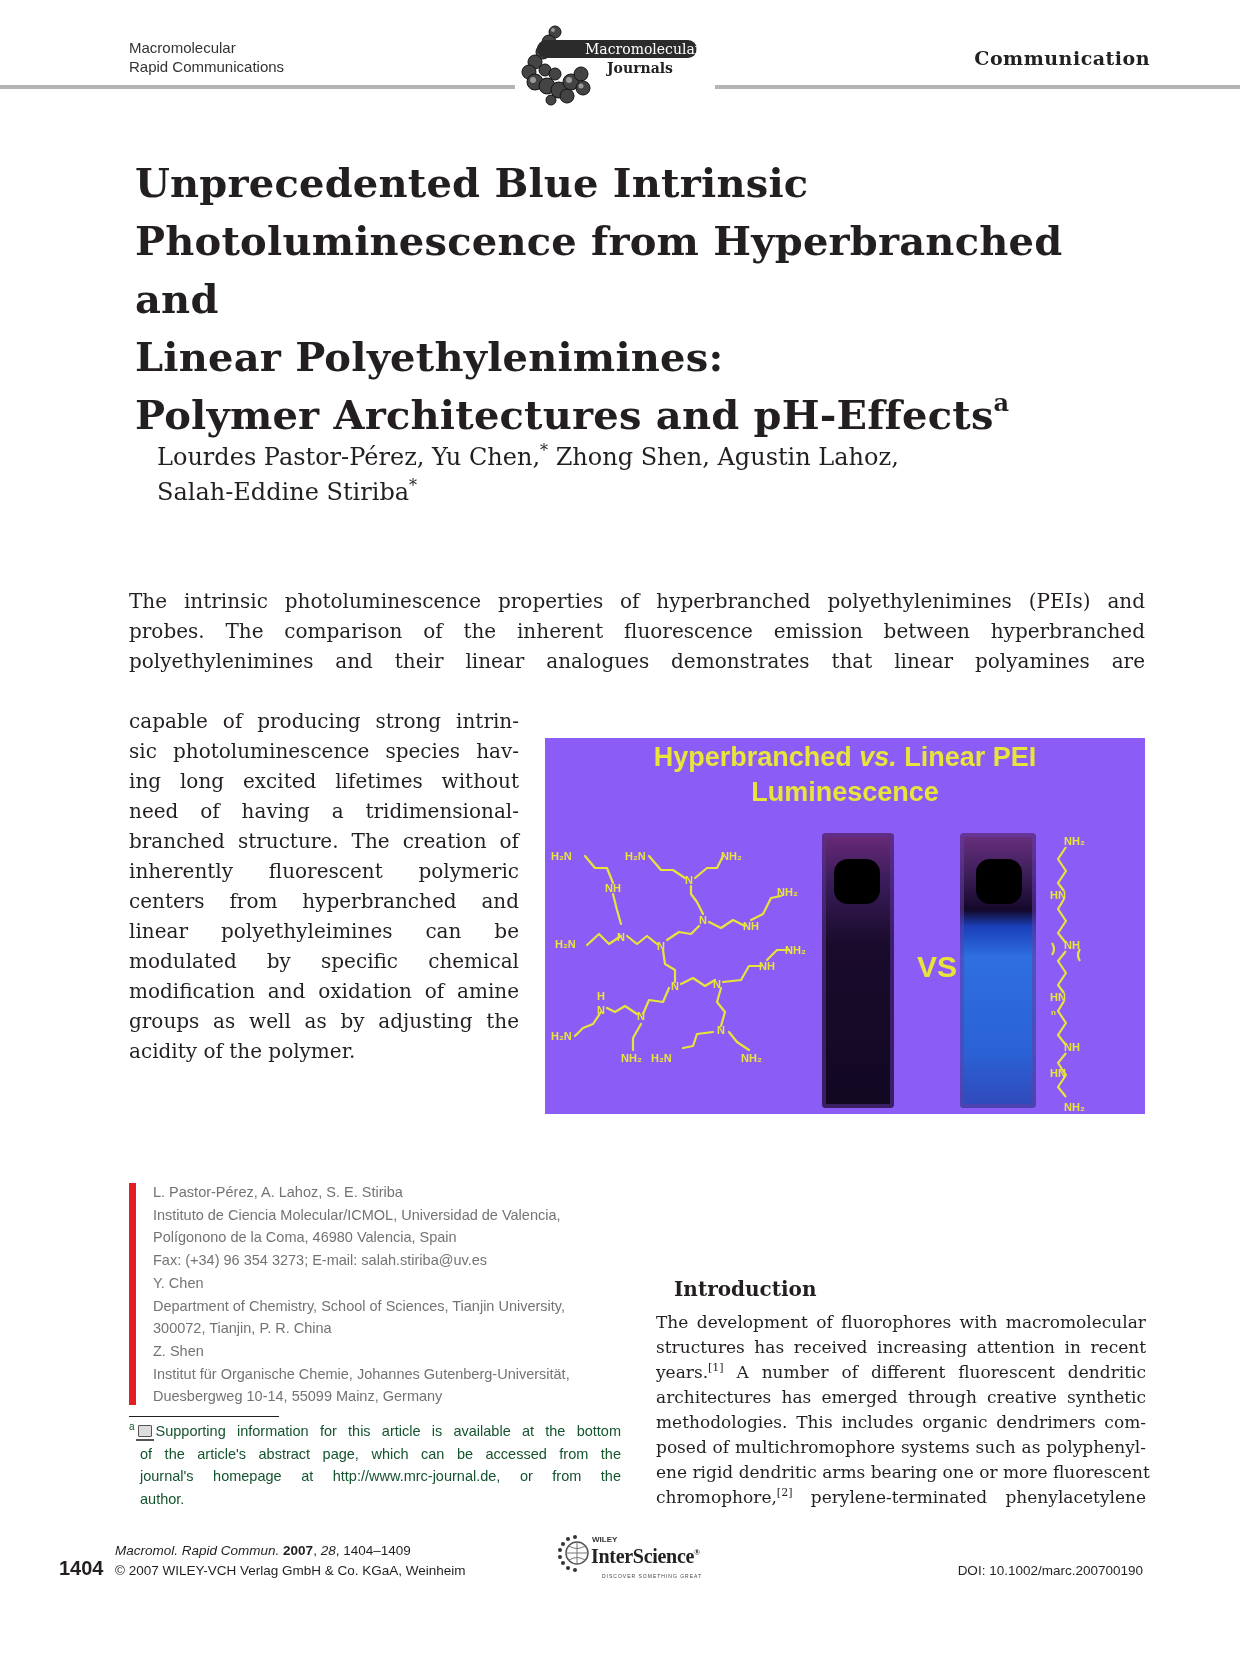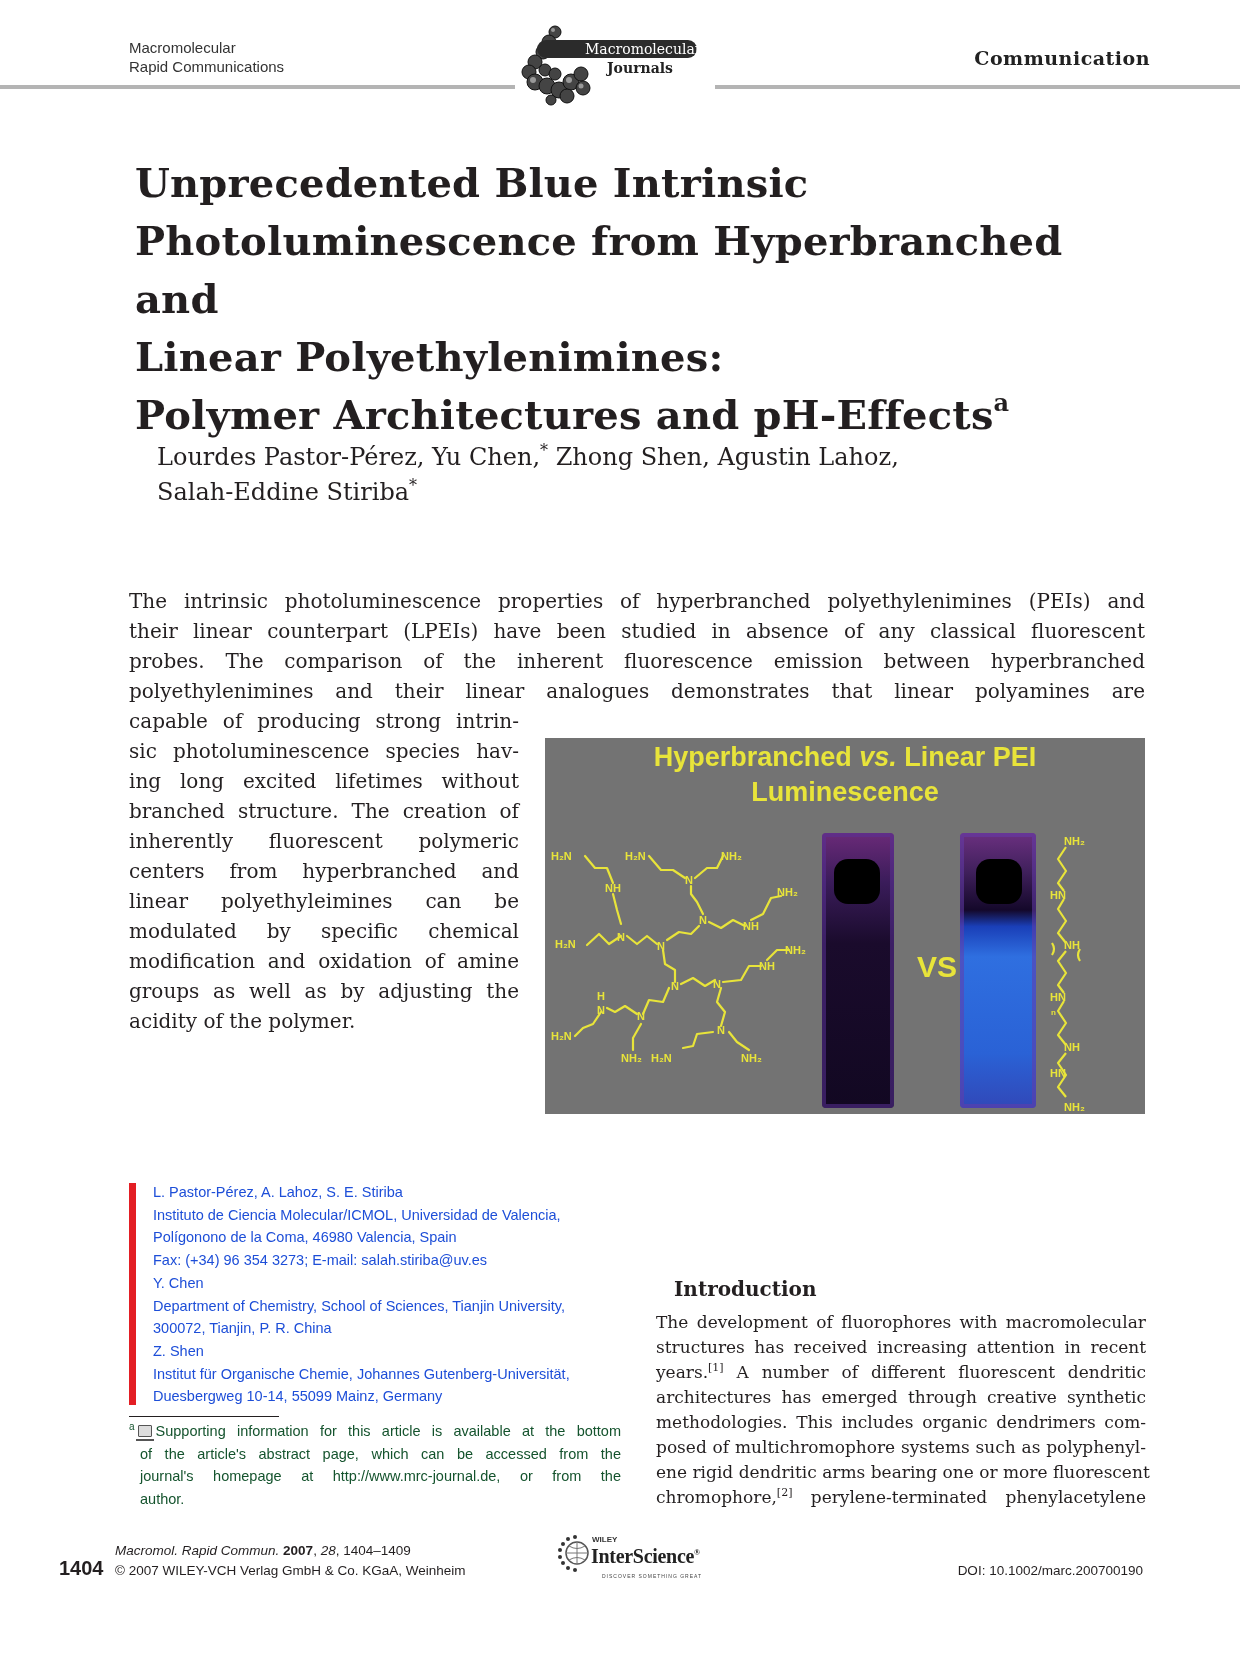--- a/index.html
+++ b/index.html
@@ -22,33 +22,33 @@
   .authors sup { font-size:16px; vertical-align:9px; line-height:0; }
 
   
   .abstract-top { position:absolute; left:129px; top:586px; width:1016px; font-family:"DejaVu Serif", serif; font-size:20px; line-height:30px; text-align:justify; text-align-last:justify; color:#231f20; }
   .abstract-top div { white-space:nowrap; text-align:justify; text-align-last:justify; }
   .abstract-left { position:absolute; left:129px; top:706px; width:390px; font-family:"DejaVu Serif", serif; font-size:20px; line-height:30px; color:#231f20; }
   .abstract-left div { text-align:justify; text-align-last:justify; white-space:nowrap; }
   .abstract-left div.last { text-align-last:left; }
 
   
-  .toc-fig { position:absolute; left:545px; top:738px; width:600px; height:376px; background:#737373; overflow:hidden; }
+  .toc-fig { position:absolute; left:545px; top:738px; width:600px; height:376px; background:#8b5cf6; overflow:hidden; }
   .toc-title { position:absolute; left:0; top:2px; width:600px; text-align:center; font-family:"Liberation Sans", sans-serif; font-weight:bold; font-size:27px; line-height:35px; color:#e8e43a; }
   .toc-title i { font-style:italic; }
   .vs { position:absolute; left:372px; top:212px; font-family:"Liberation Sans", sans-serif; font-weight:bold; font-size:30px; color:#e8e43a; }
   .cuv { position:absolute; border-radius:4px; }
   .cuv-left { left:277px; top:95px; width:72px; height:275px; background:linear-gradient(180deg,#6a2a78 0%,#3a1c5a 18%,#1a0b2c 40%,#120822 100%); box-shadow: inset 0 0 0 4px rgba(90,50,150,0.55); }
   .cuv-right { left:415px; top:95px; width:76px; height:275px; background:linear-gradient(180deg,#6b3080 0%,#40205c 14%,#14082a 28%,#1a3fb8 34%,#2f6fe0 45%,#2a62d6 80%,#3148b8 100%); box-shadow: inset 0 0 0 4px rgba(100,60,170,0.55); }
   .cuv-hole { position:absolute; left:12px; top:26px; width:46px; height:45px; background:#000; border-radius:14px; }
   .cuv-right .cuv-hole { left:16px; }
 
   
   .aff-bar { position:absolute; left:129px; top:1183px; width:7px; height:222px; background:#e31e24; }
-  .aff { position:absolute; left:153px; top:1181px; width:470px; font-family:"Liberation Sans", sans-serif; font-size:14.5px; line-height:22.7px; color:#1d4ed8; }
+  .aff { position:absolute; left:153px; top:1181px; width:470px; font-family:"Liberation Sans", sans-serif; font-size:14.5px; line-height:22.7px; color:#737373; }
   .aff div { white-space:nowrap; }
   .foot-rule { position:absolute; left:129px; top:1416px; width:150px; height:1px; background:#231f20; }
   .footnote { position:absolute; left:129px; top:1420px; width:492px; font-family:Liberation Sans, sans-serif; font-size:14.5px; line-height:22.5px; color:#14532d; }
   .footnote .ln { padding-left:11px; text-align:justify; text-align-last:justify; white-space:nowrap; }
   .footnote .ln.first { padding-left:0; }
   .footnote .ln.last { text-align-last:left; }
   .footnote sup { font-size:10px; vertical-align:6px; line-height:0; }
   .pc-icon { display:inline-block; width:12px; height:10px; border:1.5px solid #555; border-radius:1px; margin:0 4px 0 3px; vertical-align:-1px; background:#ddd; position:relative; }
   .pc-icon:after { content:""; position:absolute; left:-3px; right:-3px; bottom:-5px; height:2px; background:#555; }
 
@@ -118,28 +118,28 @@
   <div><span>Polymer Architectures and pH-Effects</span><sup>a</sup></div>
 </h1>
 
 <div class="authors">
   <div><span>Lourdes Pastor-Pérez, Yu Chen,</span><sup>*</sup><span> Zhong Shen, Agustin Lahoz,</span></div>
   <div><span>Salah-Eddine Stiriba</span><sup>*</sup></div>
 </div>
 
 <div class="abstract-top">
   <div>The intrinsic photoluminescence properties of hyperbranched polyethylenimines (PEIs) and</div>
-  <div>their linear counterpart (LPEIs) have been studied in absence of any classical fluorescent</div>
   <div>probes. The comparison of the inherent fluorescence emission between hyperbranched</div>
   <div>polyethylenimines and their linear analogues demonstrates that linear polyamines are</div>
 </div>
 <div class="abstract-left">
   <div>capable of producing strong intrin-</div>
   <div>sic photoluminescence species hav-</div>
   <div>ing long excited lifetimes without</div>
+  <div>need of having a tridimensional-</div>
   <div>branched structure. The creation of</div>
   <div>inherently fluorescent polymeric</div>
   <div>centers from hyperbranched and</div>
   <div>linear polyethyleimines can be</div>
   <div>modulated by specific chemical</div>
   <div>modification and oxidation of amine</div>
   <div>groups as well as by adjusting the</div>
   <div class="last">acidity of the polymer.</div>
 </div>
 

